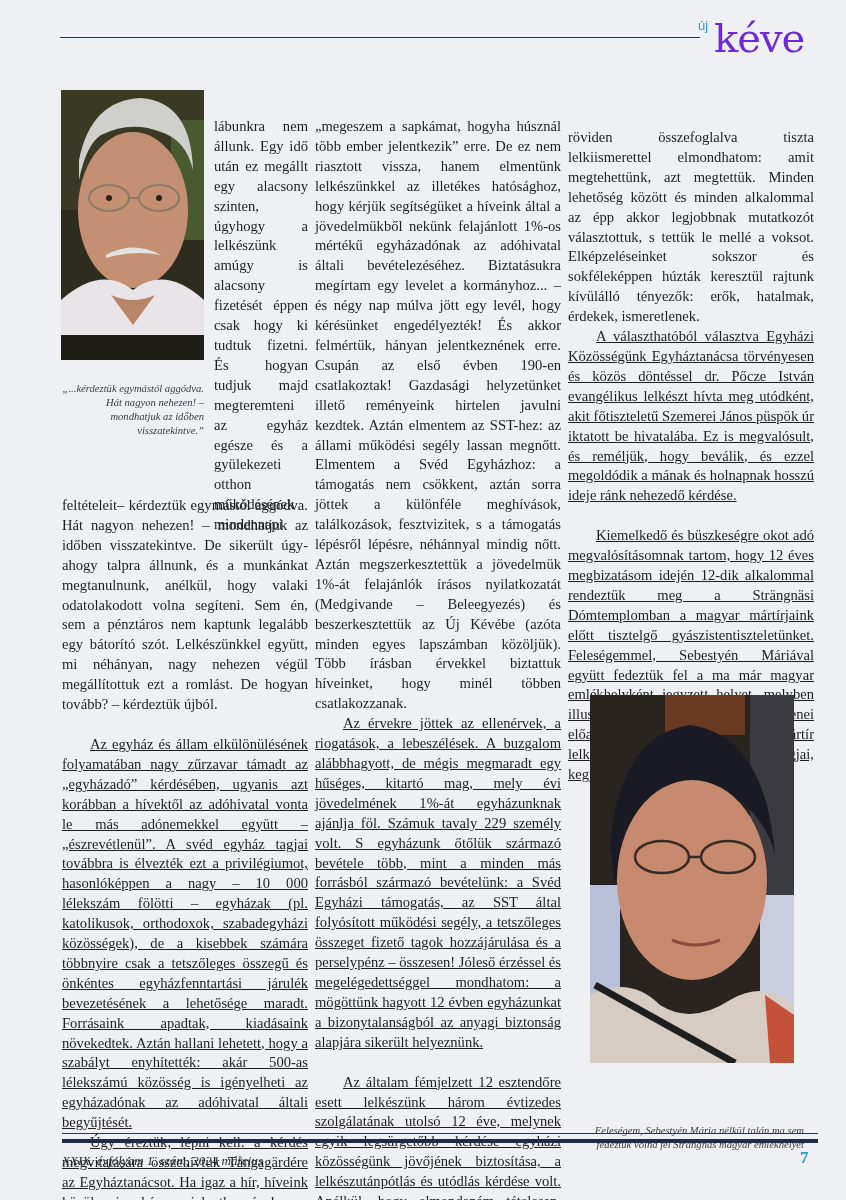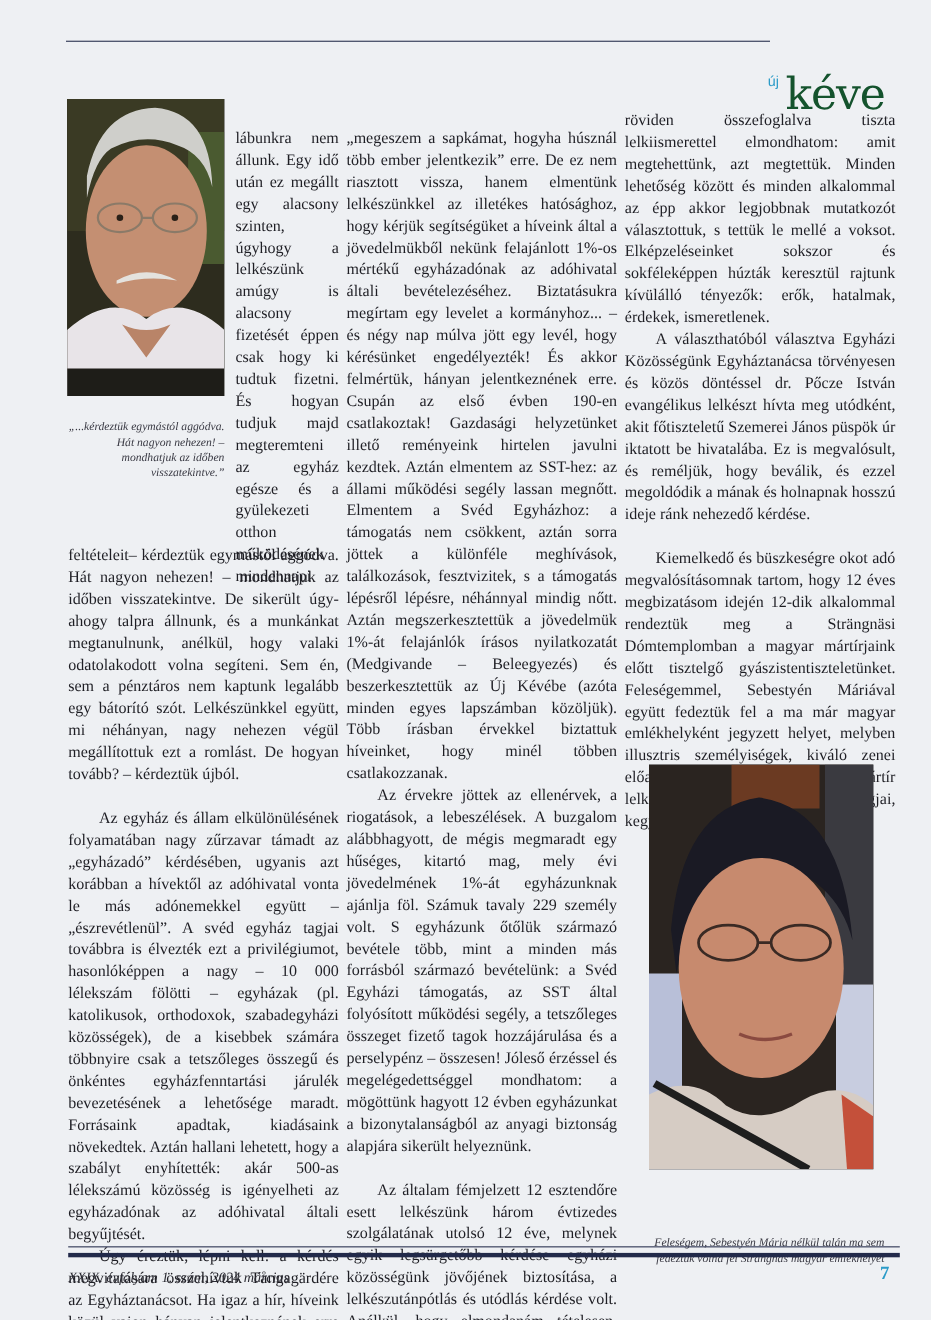--- a/index.html
+++ b/index.html
@@ -1,29 +1,29 @@
 <!DOCTYPE html>
 <html><head>
 <meta charset="utf-8">
 <style>
   html,body{margin:0;padding:0;}
   body{width:846px;height:1200px;background:#eef0f3;position:relative;overflow:hidden;
        font-family:"Liberation Serif","DejaVu Serif",serif;color:#1e1e24;}
   .top-rule{position:absolute;left:60px;top:37px;width:640px;height:0;border-top:1.5px solid #2b3350;}
-  .brand{position:absolute;left:698px;top:14px;width:120px;height:50px;margin-top:48px;}
+  .brand{position:absolute;left:698px;top:14px;width:120px;height:50px;}
   .brand-small{position:absolute;left:0;top:4px;font-family:"Liberation Sans",sans-serif;font-size:13px;color:#2a9bc8;}
-  .brand-big{position:absolute;left:16px;top:2px;font-size:40px;line-height:44px;color:#14532d;font-family:"DejaVu Serif",serif;letter-spacing:-1px;}
+  .brand-big{position:absolute;left:16px;top:2px;font-size:40px;line-height:44px;color:#6d28d9;font-family:"DejaVu Serif",serif;letter-spacing:-1px;}
   .col{position:absolute;font-size:14.6px;line-height:19.9px;text-align:justify;hyphens:manual;margin-top:29px;}
   .col p{margin:0;}
-  .indent{text-indent:28px;}
+  .indent{text-indent:28px;text-decoration:underline;}
   .gap{height:20px;}
   #col1a{left:214px;top:88px;width:94px;}
   #col1b{left:62px;top:467px;width:246px;}
   #col2{left:315px;top:88px;width:246px;}
-  #col3a{left:568px;top:72px;width:246px;}
+  #col3a{left:568px;top:99px;width:246px;}
   .photo{position:absolute;overflow:hidden;}
   #photo1{left:61px;top:90px;width:143px;height:270px;background:#2a2a22;}
   #photo2{left:590px;top:695px;width:204px;height:368px;background:#333;}
   .caption{position:absolute;font-style:italic;font-size:10.6px;line-height:14px;text-align:right;color:#3a3a44;}
   #cap1{left:62px;top:382px;width:142px;}
   #cap2{left:582px;top:1124px;width:222px;}
   .bottom-rule{position:absolute;left:62px;top:1133px;width:756px;height:5px;border-top:1.5px solid #2b3350;border-bottom:4px solid #222a4a;}
   .footer-left{position:absolute;left:62px;top:1153px;font-style:italic;font-size:13px;color:#2b2b33;}
   .page-num{position:absolute;left:800px;top:1148px;font-size:17px;font-weight:bold;color:#2a9bc8;font-family:"Liberation Serif",serif;}
 </style>

